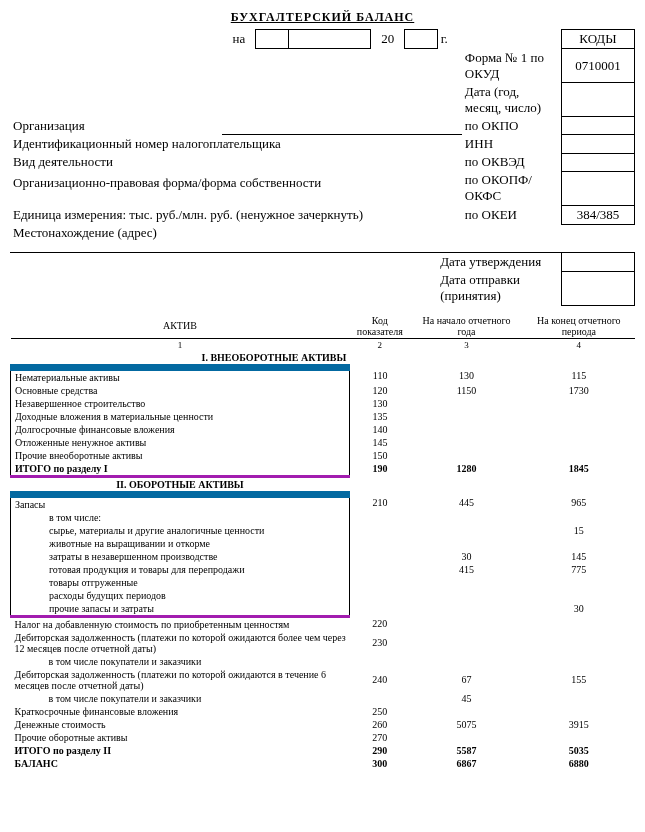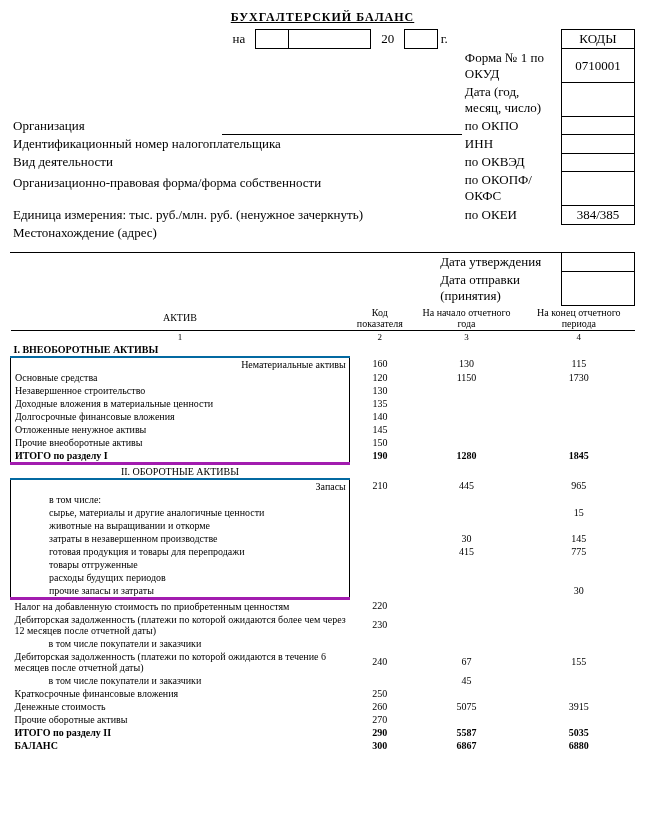--- a/index.html
+++ b/index.html
@@ -31,40 +31,41 @@
   }
   .no-border { border: none !important; }
   .right { }
   .center { text-align: center; }
   .codes-col { width: 70px; text-align: center; }
   .small-box { width: 30px; text-align:center; }
 
   .main-table {
     width: 100%;
     border-collapse: collapse;
+    margin-top: 8px;
   }
   .main-table th, .main-table td {
     padding: 1px 3px;
     font-size: 10px;
   }
   .main-table th {
     font-weight: normal;
     text-align: center;
     border-bottom: 1px solid #000;
   }
   .col-name { width: 310px; text-align:left; }
   .col-code { width: 55px; text-align:center; }
   .col-val  { width: 110px; text-align:center; }
   .num-row td { border: none; text-align:center; font-size:9px; }
   .section-title td { font-weight: bold; text-align:center; }
   .asset-row td.name { text-align:left; padding-left: 4px; }
   .sub td.name { padding-left: 38px; }
   .total td { font-weight: bold; }
   .box-right td.name { border-right: 1px solid #000; }
-  .box-top td.name { border-top: 2px solid #0369a1; text-align: right; }
+  .box-top td.name { border-top: 7px solid #0369a1; }
   .box-bottom td.name { border-bottom: 3px solid #a21caf; }
   .box-left td.name { border-left: 1px solid #000; }
 </style>
 </head>
 <body>
 
 <div class="title">БУХГАЛТЕРСКИЙ БАЛАНС</div>
 
 <table class="hdr-table">
   <tbody>
@@ -150,28 +151,28 @@
     </tr>
     <tr class="num-row">
       <td>1</td>
       <td>2</td>
       <td>3</td>
       <td>4</td>
     </tr>
   </thead>
   <tbody id="tbody">
       <tr class="section-title">
-        <td colspan="1" style="text-align:left;font-weight:bold">I. ВНЕОБОРОТНЫЕ АКТИВЫ</td>
+        <td colspan="1" style="text-align:right;font-weight:bold">I. ВНЕОБОРОТНЫЕ АКТИВЫ</td>
         <td></td>
         <td></td>
         <td></td>
       </tr>
       <tr class="asset-row box-top box-left box-right">
         <td class="name col-name">Нематериальные активы</td>
-        <td class="col-code">160</td>
+        <td class="col-code">110</td>
         <td class="col-val">130</td>
         <td class="col-val">115</td>
       </tr>
       <tr class="asset-row box-left box-right">
         <td class="name col-name">Основные средства</td>
         <td class="col-code">120</td>
         <td class="col-val">1150</td>
         <td class="col-val">1730</td>
       </tr>
       <tr class="asset-row box-left box-right">
@@ -204,21 +205,21 @@
         <td class="col-val"></td>
         <td class="col-val"></td>
       </tr>
       <tr class="asset-row total box-left box-right box-bottom">
         <td class="name col-name">ИТОГО по разделу I</td>
         <td class="col-code">190</td>
         <td class="col-val">1280</td>
         <td class="col-val">1845</td>
       </tr>
       <tr class="section-title">
-        <td colspan="1" style="text-align:center;font-weight:normal">II. ОБОРОТНЫЕ АКТИВЫ</td>
+        <td colspan="1" style="text-align:center;font-weight:bold">II. ОБОРОТНЫЕ АКТИВЫ</td>
         <td></td>
         <td></td>
         <td></td>
       </tr>
       <tr class="asset-row box-top box-left box-right">
         <td class="name col-name">Запасы</td>
         <td class="col-code">210</td>
         <td class="col-val">445</td>
         <td class="col-val">965</td>
       </tr>

